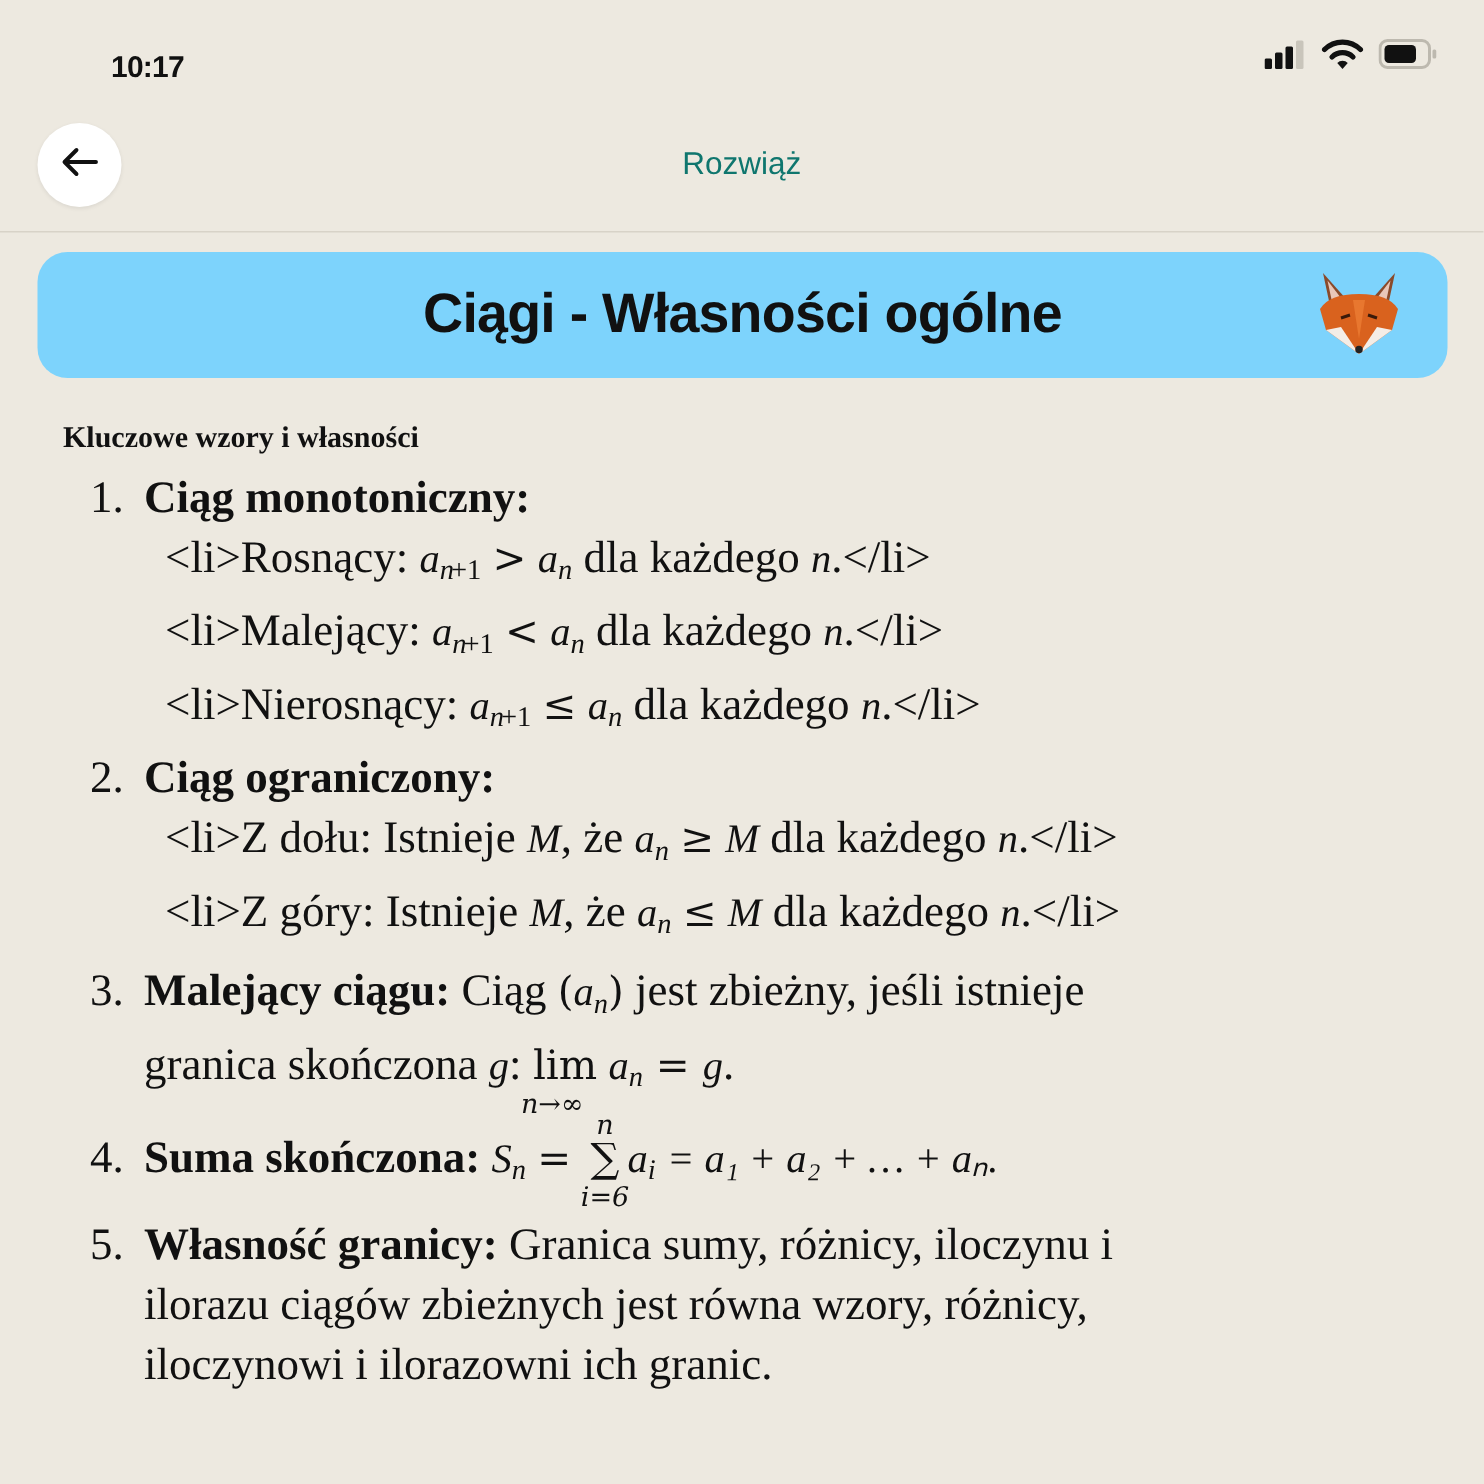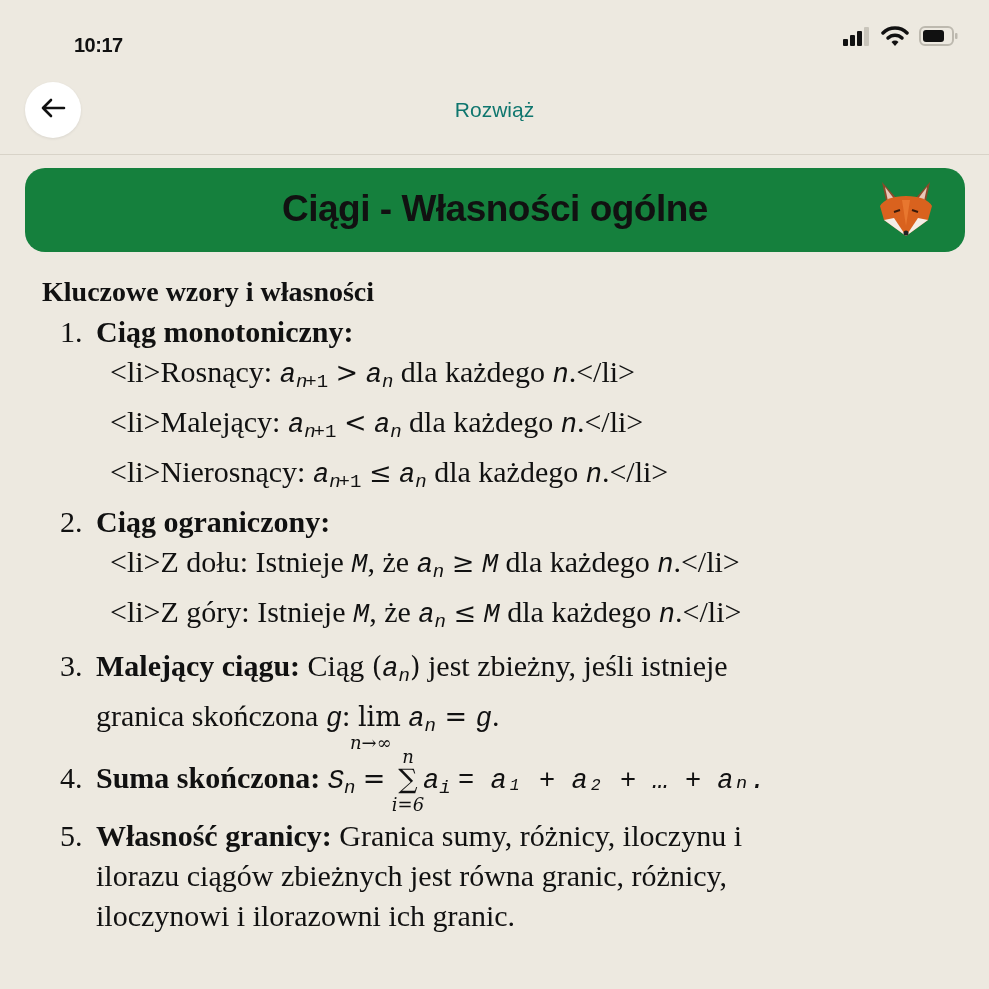--- a/index.html
+++ b/index.html
@@ -27,39 +27,39 @@
     position: absolute; left: 25px; top: 12px; width: 56px; height: 56px; border-radius: 50%;
     background: #ffffff; display: flex; align-items: center; justify-content: center;
     box-shadow: 0 1px 3px rgba(0,0,0,0.08);
   }
   .nav-title {
     position: absolute; left: 0; right: 0; top: 28px; text-align: center;
     font-size: 21px; color: #0f766e;
   }
   .title-card {
     position: absolute; left: 25px; top: 168px; width: 940px; height: 84px;
-    background: #15803d; border-radius: 20px;
+    background: #7dd3fc; border-radius: 20px;
   }
   .title-text {
     position: absolute; left: 0; right: 0; top: 20px; text-align: center;
     font-family: "Liberation Sans", sans-serif; font-weight: bold; font-size: 37px;
     letter-spacing: -0.5px;
   }
   .fox { position: absolute; right: 25px; top: 8px; width: 68px; height: 68px; }
   .content {
     position: absolute; left: 42px; top: 272px; width: 930px;
     font-family: "DejaVu Serif", "Liberation Serif", serif;
     font-size: 27px; line-height: 40px;
   }
-  .section-heading { font-weight: bold; font-size: 28px; line-height: 40px; margin: 0; font-family: "Liberation Serif", serif; }
+  .section-heading { font-weight: bold; font-size: 20px; line-height: 40px; margin: 0; font-family: "Liberation Serif", serif; }
   .item { position: relative; padding-left: 54px; font-family: "Liberation Serif", serif; font-size: 30px; }
   .item-num { position: absolute; left: 18px; top: 0; }
   .item b { font-weight: bold; }
   .sub { padding-left: 68px; font-family: "Liberation Serif", serif; font-size: 30px; }
-  .m { font-family: Liberation Mono, monospace; font-style: italic; font-size: 27px; }
+  .m { font-family: Liberation Serif, serif; font-style: italic; font-size: 27px; }
   .mu { font-family: "DejaVu Serif", serif; font-size: 27px; }
   sub.s { font-size: 19px; vertical-align: -5px; font-style: italic; }
   sub.r { font-size: 19px; vertical-align: -5px; font-style: normal; }
   .lim { display: inline-block; position: relative; }
   .lim .under { position: absolute; left: -8px; top: 26px; font-size: 18px; font-style: italic; white-space: nowrap; font-family: "DejaVu Serif", serif; }
   .sum { display: inline-block; position: relative; width: 30px; text-align: center; }
   .sum .top { position: absolute; left: 0; right: 0; top: -22px; font-size: 18px; font-style: italic; text-align: center; font-family: "DejaVu Serif", serif;}
   .sum .bot { position: absolute; left: -6px; right: -6px; top: 26px; font-size: 18px; font-style: italic; text-align: center; font-family: "DejaVu Serif", serif; white-space: nowrap;}
 </style>
 </head>
@@ -165,15 +165,15 @@
     <b>Suma skończona:</b>
     <span class="m">S<sub class="s">n</sub></span> <span class="mu">=</span>
     <span class="sum mu">∑<span class="top">n</span><span class="bot">i=6</span></span><span class="m">a<sub class="s">i</sub></span>
     <span class="m">= a₁ + a₂ + … + aₙ.</span>
   </div>
 
   <div class="item">
     <span class="item-num">5.</span>
     <b>Własność granicy:</b><span> Granica sumy, różnicy, iloczynu i</span>
   </div>
-  <div class="item">ilorazu ciągów zbieżnych jest równa granic, różnicy,</div>
+  <div class="item">ilorazu ciągów zbieżnych jest równa wzory, różnicy,</div>
   <div class="item">iloczynowi i ilorazowni ich granic.</div>
 </div>
 
 </body></html>

